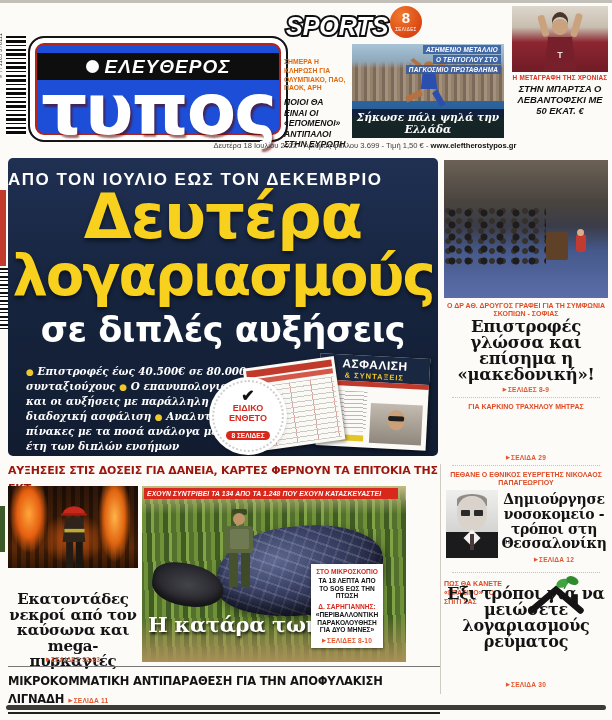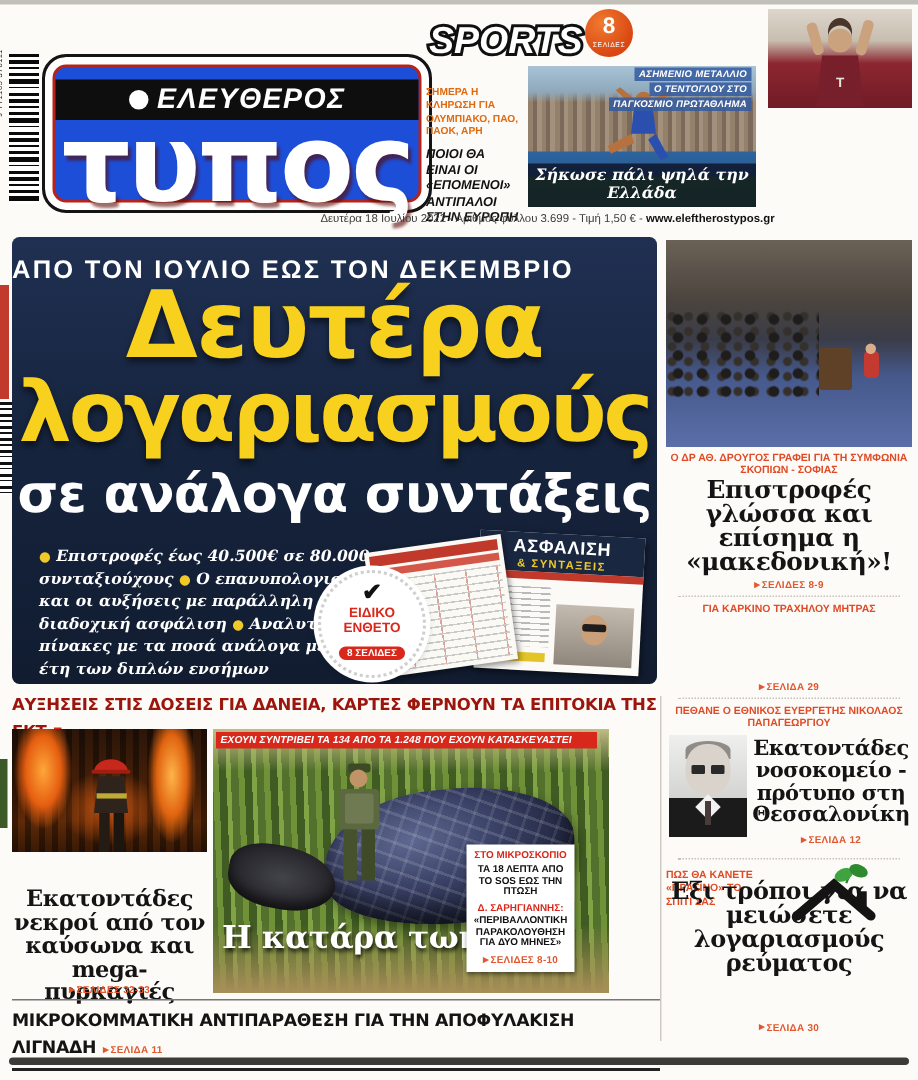--- a/index.html
+++ b/index.html
@@ -242,33 +242,37 @@
       <div class="abs" id="lev-photo">
         <svg class="abs" id="lev-fig" width="60" height="62" viewBox="0 0 60 60">
           <rect x="10" y="4" width="7" height="22" rx="3" fill="#caa27e" transform="rotate(-16 13 15)"></rect>
           <rect x="43" y="2" width="7" height="24" rx="3" fill="#caa27e" transform="rotate(16 46 14)"></rect>
           <circle cx="30" cy="16" r="8" fill="#caa27e"></circle>
           <path d="M22 14 a8 8 0 0 1 16 0 l0 -4 a8 9 0 0 0 -16 0 Z" fill="#4a352a"></path>
           <path d="M18 26 L42 26 L46 60 L14 60 Z" fill="#77202c"></path>
           <text x="30" y="47" font-family="Liberation Sans, sans-serif" font-size="9" fill="#e8e0da" text-anchor="middle" font-weight="bold">T</text>
         </svg>
       </div>
+      <div class="abs" id="lev-text">
+        <div class="k">Η ΜΕΤΑΓΡΑΦΗ ΤΗΣ ΧΡΟΝΙΑΣ</div>
+        <div class="h">ΣΤΗΝ ΜΠΑΡΤΣΑ Ο ΛΕΒΑΝΤΟΦΣΚΙ ΜΕ 50 ΕΚΑΤ. €</div>
+      </div>
     </div>
   </div>
 
   <div class="abs" id="dateline">
     <span>Δευτέρα 18 Ιουλίου 2022 - Αριθμός φύλλου 3.699 - Τιμή 1,50 € -</span>
     <span class="site">www.eleftherostypos.gr</span>
   </div>
 
   <div class="abs" id="lead">
     <div class="abs" id="lead-kicker">ΑΠΟ ΤΟΝ ΙΟΥΛΙΟ ΕΩΣ ΤΟΝ ΔΕΚΕΜΒΡΙΟ</div>
     <div class="abs" id="lead-h1">Δευτέρα</div>
     <div class="abs" id="lead-h2">λογαριασμούς</div>
-    <div class="abs" id="lead-sub">σε ανάλογα συντάξεις</div>
+    <div class="abs" id="lead-sub">σε διπλές αυξήσεις</div>
     <div class="abs" id="lead-bullets">
       <span class="dot">●</span>
       <span>Επιστροφές έως 40.500€ σε 80.000 συνταξιούχους</span>
       <span class="dot">●</span>
       <span>Ο επανυπολογισμός και οι αυξήσεις με παράλληλη και διαδοχική ασφάλιση</span>
       <span class="dot">●</span>
       <span>Αναλυτικοί πίνακες με τα ποσά ανάλογα με τα έτη των διπλών ενσήμων</span>
     </div>
     <div class="abs" id="insert-a">
       <div class="abs h1"></div>
@@ -373,21 +377,21 @@
     <div class="abs rk" id="r3-kicker">ΠΕΘΑΝΕ Ο ΕΘΝΙΚΟΣ ΕΥΕΡΓΕΤΗΣ ΝΙΚΟΛΑΟΣ ΠΑΠΑΓΕΩΡΓΙΟΥ</div>
     <div class="abs" id="r3-photo">
       <div class="abs hair"></div>
       <div class="abs head"></div>
       <div class="abs lens1"></div>
       <div class="abs lens2"></div>
       <div class="abs suit"></div>
       <div class="abs shirt"></div>
       <div class="abs tie"></div>
     </div>
-    <div class="abs rh-serif" id="r3-head">Εκατοντάδες νοσοκομείο - πρότυπο στη Θεσσαλονίκη</div>
+    <div class="abs rh-serif" id="r3-head">Δημιούργησε νοσοκομείο - τρόποι στη Θεσσαλονίκη</div>
     <div class="abs pglink" id="r3-page">
       <span class="arrow">▶</span><span>ΣΕΛΙΔΑ 12</span>
     </div>
     <div class="abs divider" id="div3"></div>
 
     <div class="abs rk" id="r4-kicker">ΠΩΣ ΘΑ ΚΑΝΕΤΕ «ΠΡΑΣΙΝΟ» ΤΟ ΣΠΙΤΙ ΣΑΣ</div>
     <svg class="abs" id="r4-icon" width="100" height="40" viewBox="0 0 70 44">
       <path d="M44 14 q2 -7 8 -10" stroke="#2e7a2e" stroke-width="1.6" fill="none"></path>
       <ellipse cx="42" cy="8" rx="7" ry="4.5" fill="#3fa33f" transform="rotate(-25 42 8)"></ellipse>
       <ellipse cx="53" cy="5" rx="7" ry="4.5" fill="#2e8a2e" transform="rotate(22 53 5)"></ellipse>

